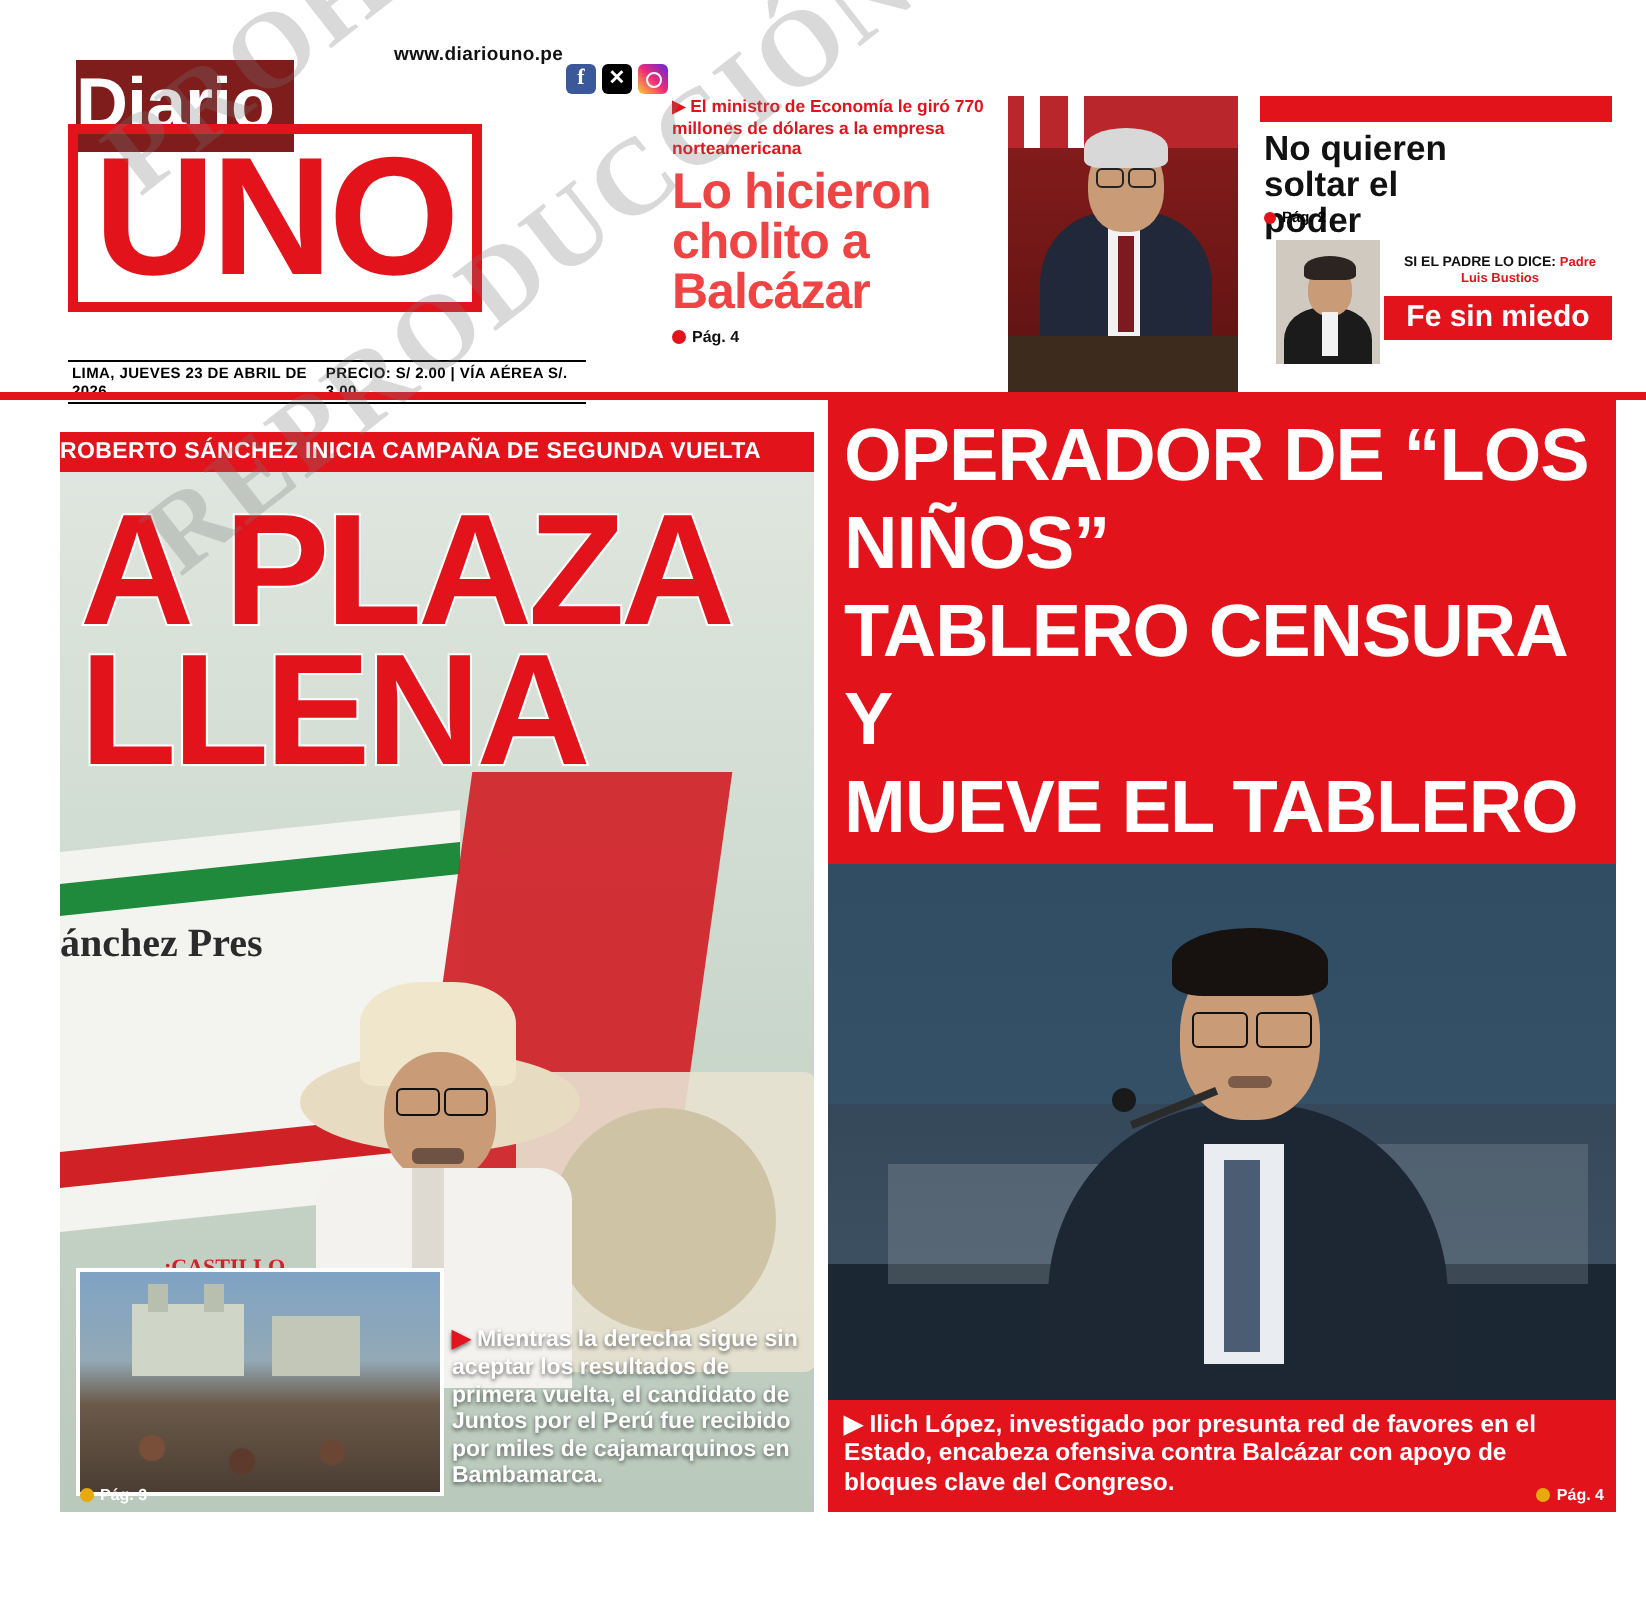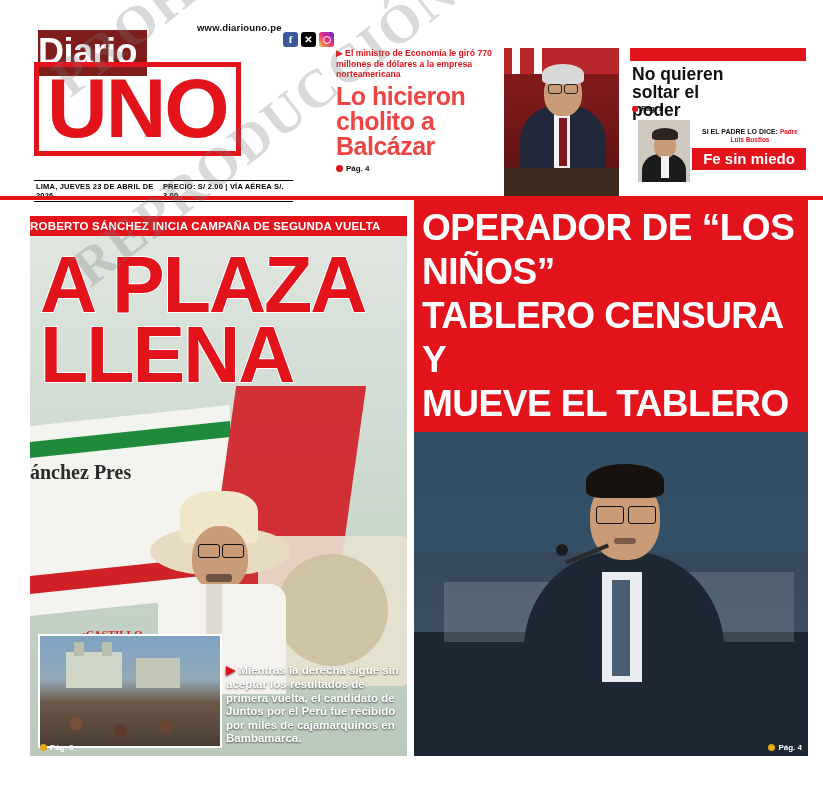--- a/index.html
+++ b/index.html
@@ -266,20 +266,26 @@
         <div class="hair" style="left:172px;top:32px;width:78px;height:34px;background:#17120f;"></div>
         <div class="glasses" style="left:182px;top:74px;width:26px;height:16px;border-color:#111;"></div>
         <div class="glasses" style="left:214px;top:74px;width:26px;height:16px;border-color:#111;"></div>
         <div style="position:absolute;left:200px;top:106px;width:22px;height:6px;background:#7c5c48;border-radius:3px;"></div>
 
         <div style="position:absolute;left:150px;top:120px;width:46px;height:4px;background:#2b2b2b;transform:rotate(-22deg);"></div>
         <div style="position:absolute;left:142px;top:112px;width:12px;height:12px;border-radius:50%;background:#1a1a1a;"></div>
       </div>
     </div>
 
+    <div class="rm-caption">
+      <p>
+        <span class="arrow">▶</span>
+        <span>Ilich López, investigado por presunta red de favores en el Estado, encabeza ofensiva contra Balcázar con apoyo de bloques clave del Congreso.</span>
+      </p>
+    </div>
 
     <div class="rm-pag">
       <span class="dot"></span><span>Pág. 4</span>
     </div>
   </div>
 
   <div class="watermark">PROHIBIDA SU</div>
   <div class="watermark wm2">REPRODUCCIÓN</div>
 
 </div>

